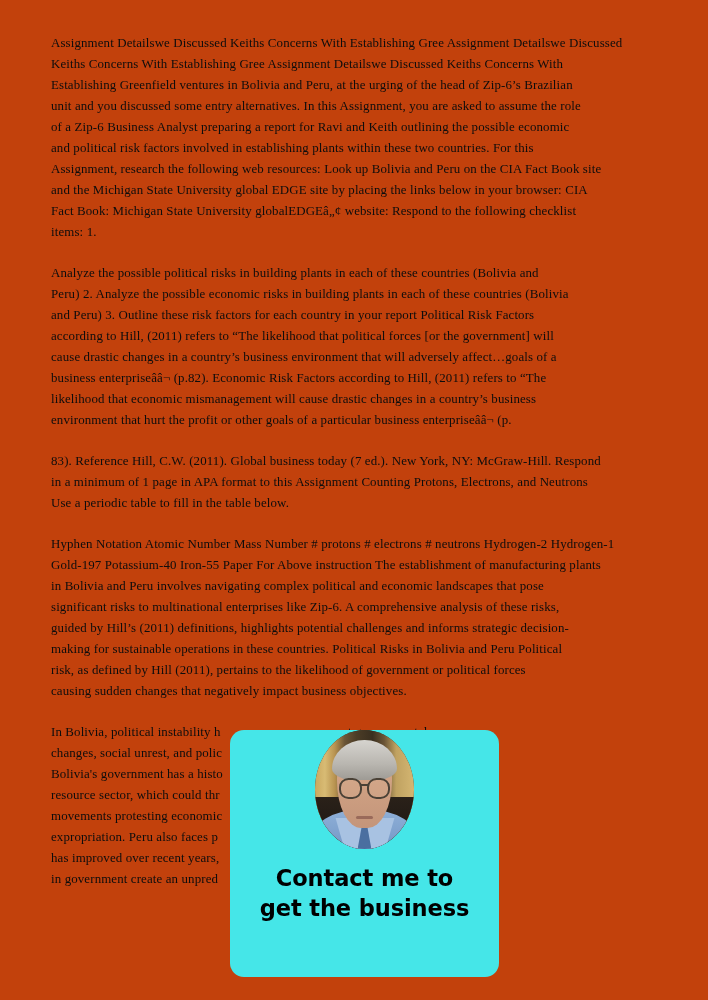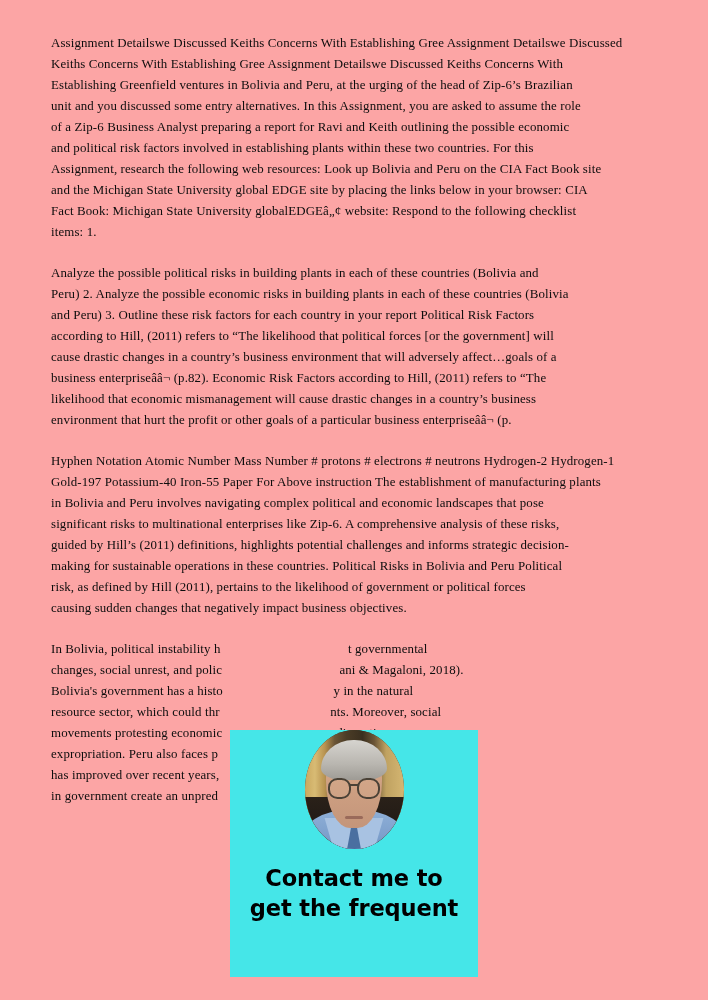--- a/index.html
+++ b/index.html
@@ -8,21 +8,21 @@
     padding: 0;
     background: #ffffff;
   }
   body {
     font-family: "Liberation Serif", "DejaVu Serif", serif;
   }
   #page {
     position: relative;
     width: 708px;
     height: 1000px;
-    background: #fca5a5;
+    background: #c2410c;
     overflow: hidden;
   }
   #doc-body {
     position: absolute;
     left: 51px;
     top: 33px;
     width: 620px;
   }
   .para {
     margin: 0 0 20px 0;
@@ -32,27 +32,28 @@
     text-align: left;
     white-space: pre-wrap;
     letter-spacing: 0.01em;
   }
 
   
   #contact-overlay {
     position: absolute;
     left: 230px;
     top: 730px;
-    width: 248px;
+    width: 269px;
     height: 247px;
     background: #45e6e8;
     z-index: 10;
     display: flex;
     flex-direction: column;
     align-items: center;
+    border-radius: 14px;
   }
   #avatar {
     width: 99px;
     height: 119px;
     margin-top: 0px;
     border-radius: 50%;
     overflow: hidden;
     position: relative;
     background: #3b2d1d;
     flex: 0 0 auto;
@@ -196,20 +197,23 @@
 Fact Book: Michigan State University globalEDGEâ„¢ website: Respond to the following checklist
 items: 1.</p>
     <p class="para">Analyze the possible political risks in building plants in each of these countries (Bolivia and
 Peru) 2. Analyze the possible economic risks in building plants in each of these countries (Bolivia
 and Peru) 3. Outline these risk factors for each country in your report Political Risk Factors
 according to Hill, (2011) refers to “The likelihood that political forces [or the government] will
 cause drastic changes in a country’s business environment that will adversely affect…goals of a
 business enterpriseââ¬ (p.82). Economic Risk Factors according to Hill, (2011) refers to “The
 likelihood that economic mismanagement will cause drastic changes in a country’s business
 environment that hurt the profit or other goals of a particular business enterpriseââ¬ (p.</p>
+    <p class="para">83). Reference Hill, C.W. (2011). Global business today (7 ed.). New York, NY: McGraw-Hill. Respond
+in a minimum of 1 page in APA format to this Assignment Counting Protons, Electrons, and Neutrons
+Use a periodic table to fill in the table below.</p>
     <p class="para">Hyphen Notation Atomic Number Mass Number # protons # electrons # neutrons Hydrogen-2 Hydrogen-1
 Gold-197 Potassium-40 Iron-55 Paper For Above instruction The establishment of manufacturing plants
 in Bolivia and Peru involves navigating complex political and economic landscapes that pose
 significant risks to multinational enterprises like Zip-6. A comprehensive analysis of these risks,
 guided by Hill’s (2011) definitions, highlights potential challenges and informs strategic decision-
 making for sustainable operations in these countries. Political Risks in Bolivia and Peru Political
 risk, as defined by Hill (2011), pertains to the likelihood of government or political forces
 causing sudden changes that negatively impact business objectives.</p>
     <p class="para">In Bolivia, political instability h                                      t governmental
 changes, social unrest, and polic                                   ani &amp; Magaloni, 2018).
@@ -233,19 +237,19 @@
       <div class="face"></div>
       <div class="hair"></div>
       <div class="glass-l"></div>
       <div class="glass-r"></div>
       <div class="bridge"></div>
       <div class="mouth"></div>
     </div>
 
     <div id="contact-lines">
       <div class="contact-line">Contact me to</div>
-      <div class="contact-line">get the frequent</div>
+      <div class="contact-line">get the business</div>
     </div>
 
 
   </div>
 
 </div>
 
 </body></html>

